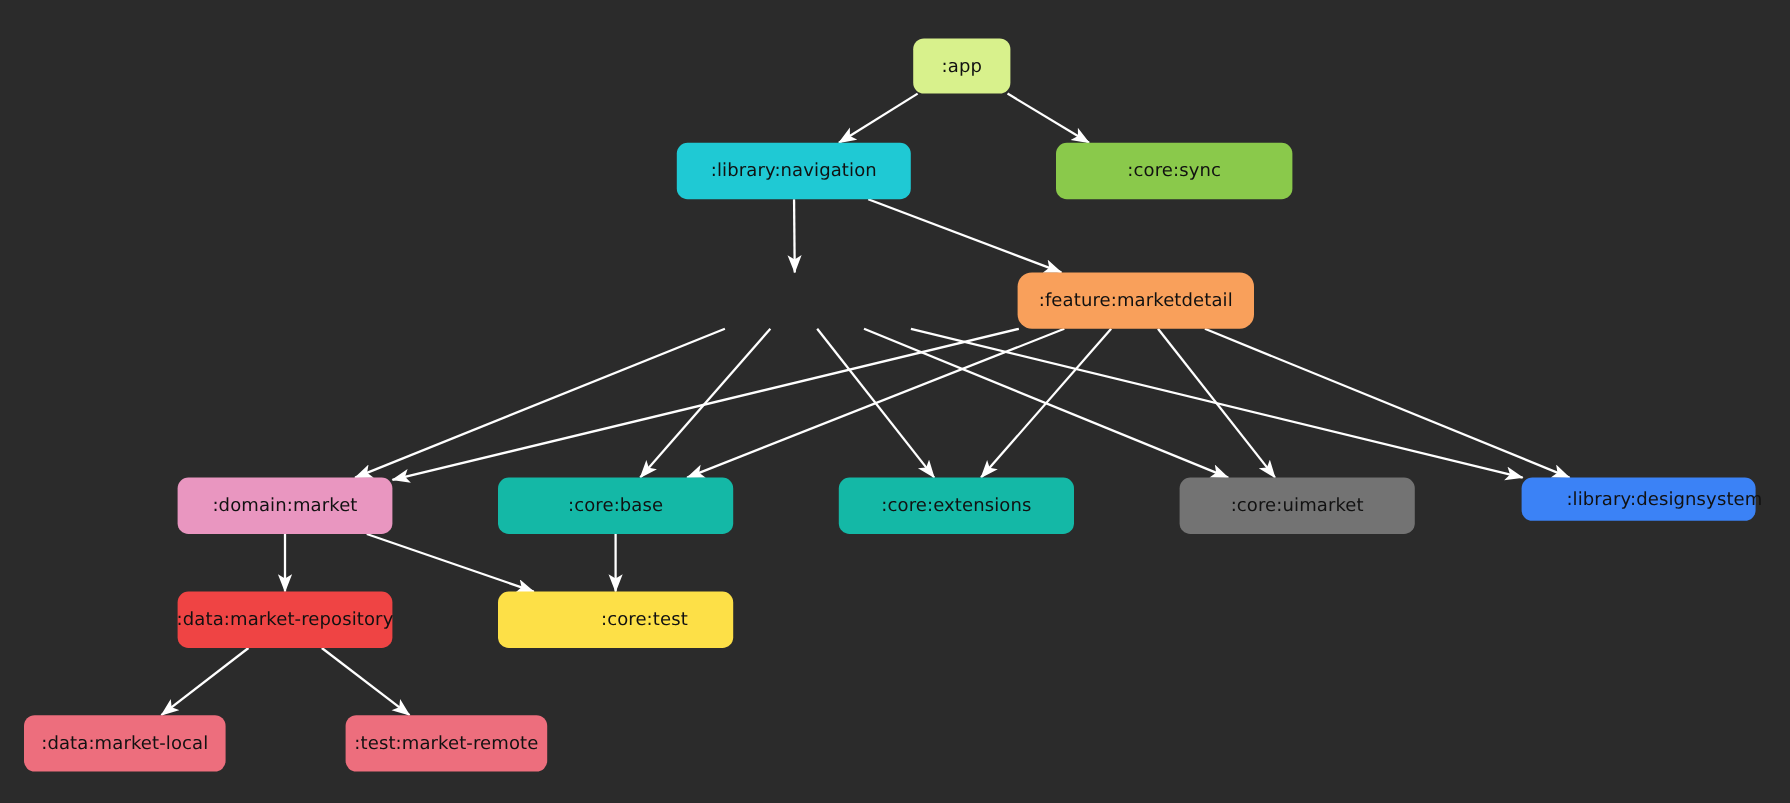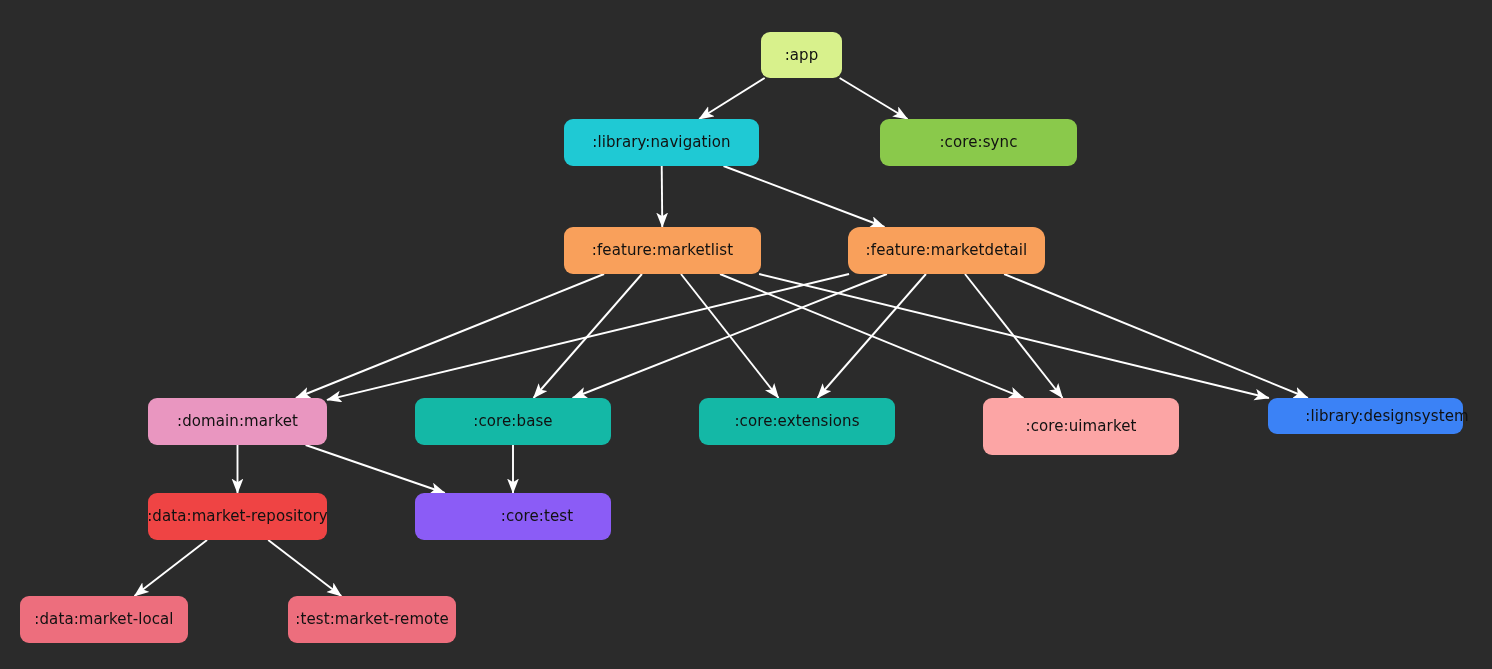--- a/index.html
+++ b/index.html
@@ -68,45 +68,42 @@
     </svg>
 <div class="graph-node" style="left: 761px; top: 32px; width: 81px; height: 46px; background: rgb(216, 241, 140);">
       <span>:app</span>
     </div>
     <div class="graph-node" style="left: 564px; top: 119px; width: 195px; height: 47px; background: rgb(31, 201, 212); justify-content: center;">
       <span>:library:navigation</span>
     </div>
     <div class="graph-node" style="left: 848px; top: 119px; width: 197px; height: 47px; background: rgb(138, 201, 75); margin-left: 32px;">
       <span>:core:sync</span>
     </div>
-    <div class="graph-node" style="left: 564px; top: 227px; width: 197px; height: 47px; background: rgb(249, 160, 91);">
-      <span>:feature:marketlist</span>
-    </div>
     <div class="graph-node" style="left: 848px; top: 227px; width: 197px; height: 47px; background: rgb(249, 160, 91); border-radius: 12px;">
       <span>:feature:marketdetail</span>
     </div>
     <div class="graph-node" style="left: 148px; top: 398px; width: 179px; height: 47px; background: rgb(233, 150, 192);">
       <span>:domain:market</span>
     </div>
     <div class="graph-node" style="left: 415px; top: 398px; width: 196px; height: 47px; background: #14b8a6;">
       <span>:core:base</span>
     </div>
     <div class="graph-node" style="left: 699px; top: 398px; width: 196px; height: 47px; background: #14b8a6;">
       <span>:core:extensions</span>
     </div>
-    <div class="graph-node" style="left: 983px; top: 398px; width: 196px; height: 57px; background: #fca5a5;">
+    <div class="graph-node" style="left: 983px; top: 398px; width: 196px; height: 47px; background: #737373;">
       <span>:core:uimarket</span>
     </div>
     <div class="graph-node" style="left: 1268px; top: 398px; width: 195px; height: 36px; background: #3b82f6; padding-left: 43px;">
       <span>:library:designsystem</span>
     </div>
     <div class="graph-node" style="left: 148px; top: 493px; width: 179px; height: 47px; background: #ef4444;">
       <span>:data:market-repository</span>
     </div>
-    <div class="graph-node" style="left: 415px; top: 493px; width: 196px; height: 47px; background: #8b5cf6; padding-left: 48px;">
+    <div class="graph-node" style="left: 415px; top: 493px; width: 196px; height: 47px; background: #fde047; padding-left: 48px;">
       <span>:core:test</span>
     </div>
     <div class="graph-node" style="left: 20px; top: 596px; width: 168px; height: 47px; background: rgb(237, 110, 125);">
       <span>:data:market-local</span>
     </div>
     <div class="graph-node" style="left: 288px; top: 596px; width: 168px; height: 47px; background: rgb(237, 110, 125);">
       <span>:test:market-remote</span>
     </div>
   </div>
 

